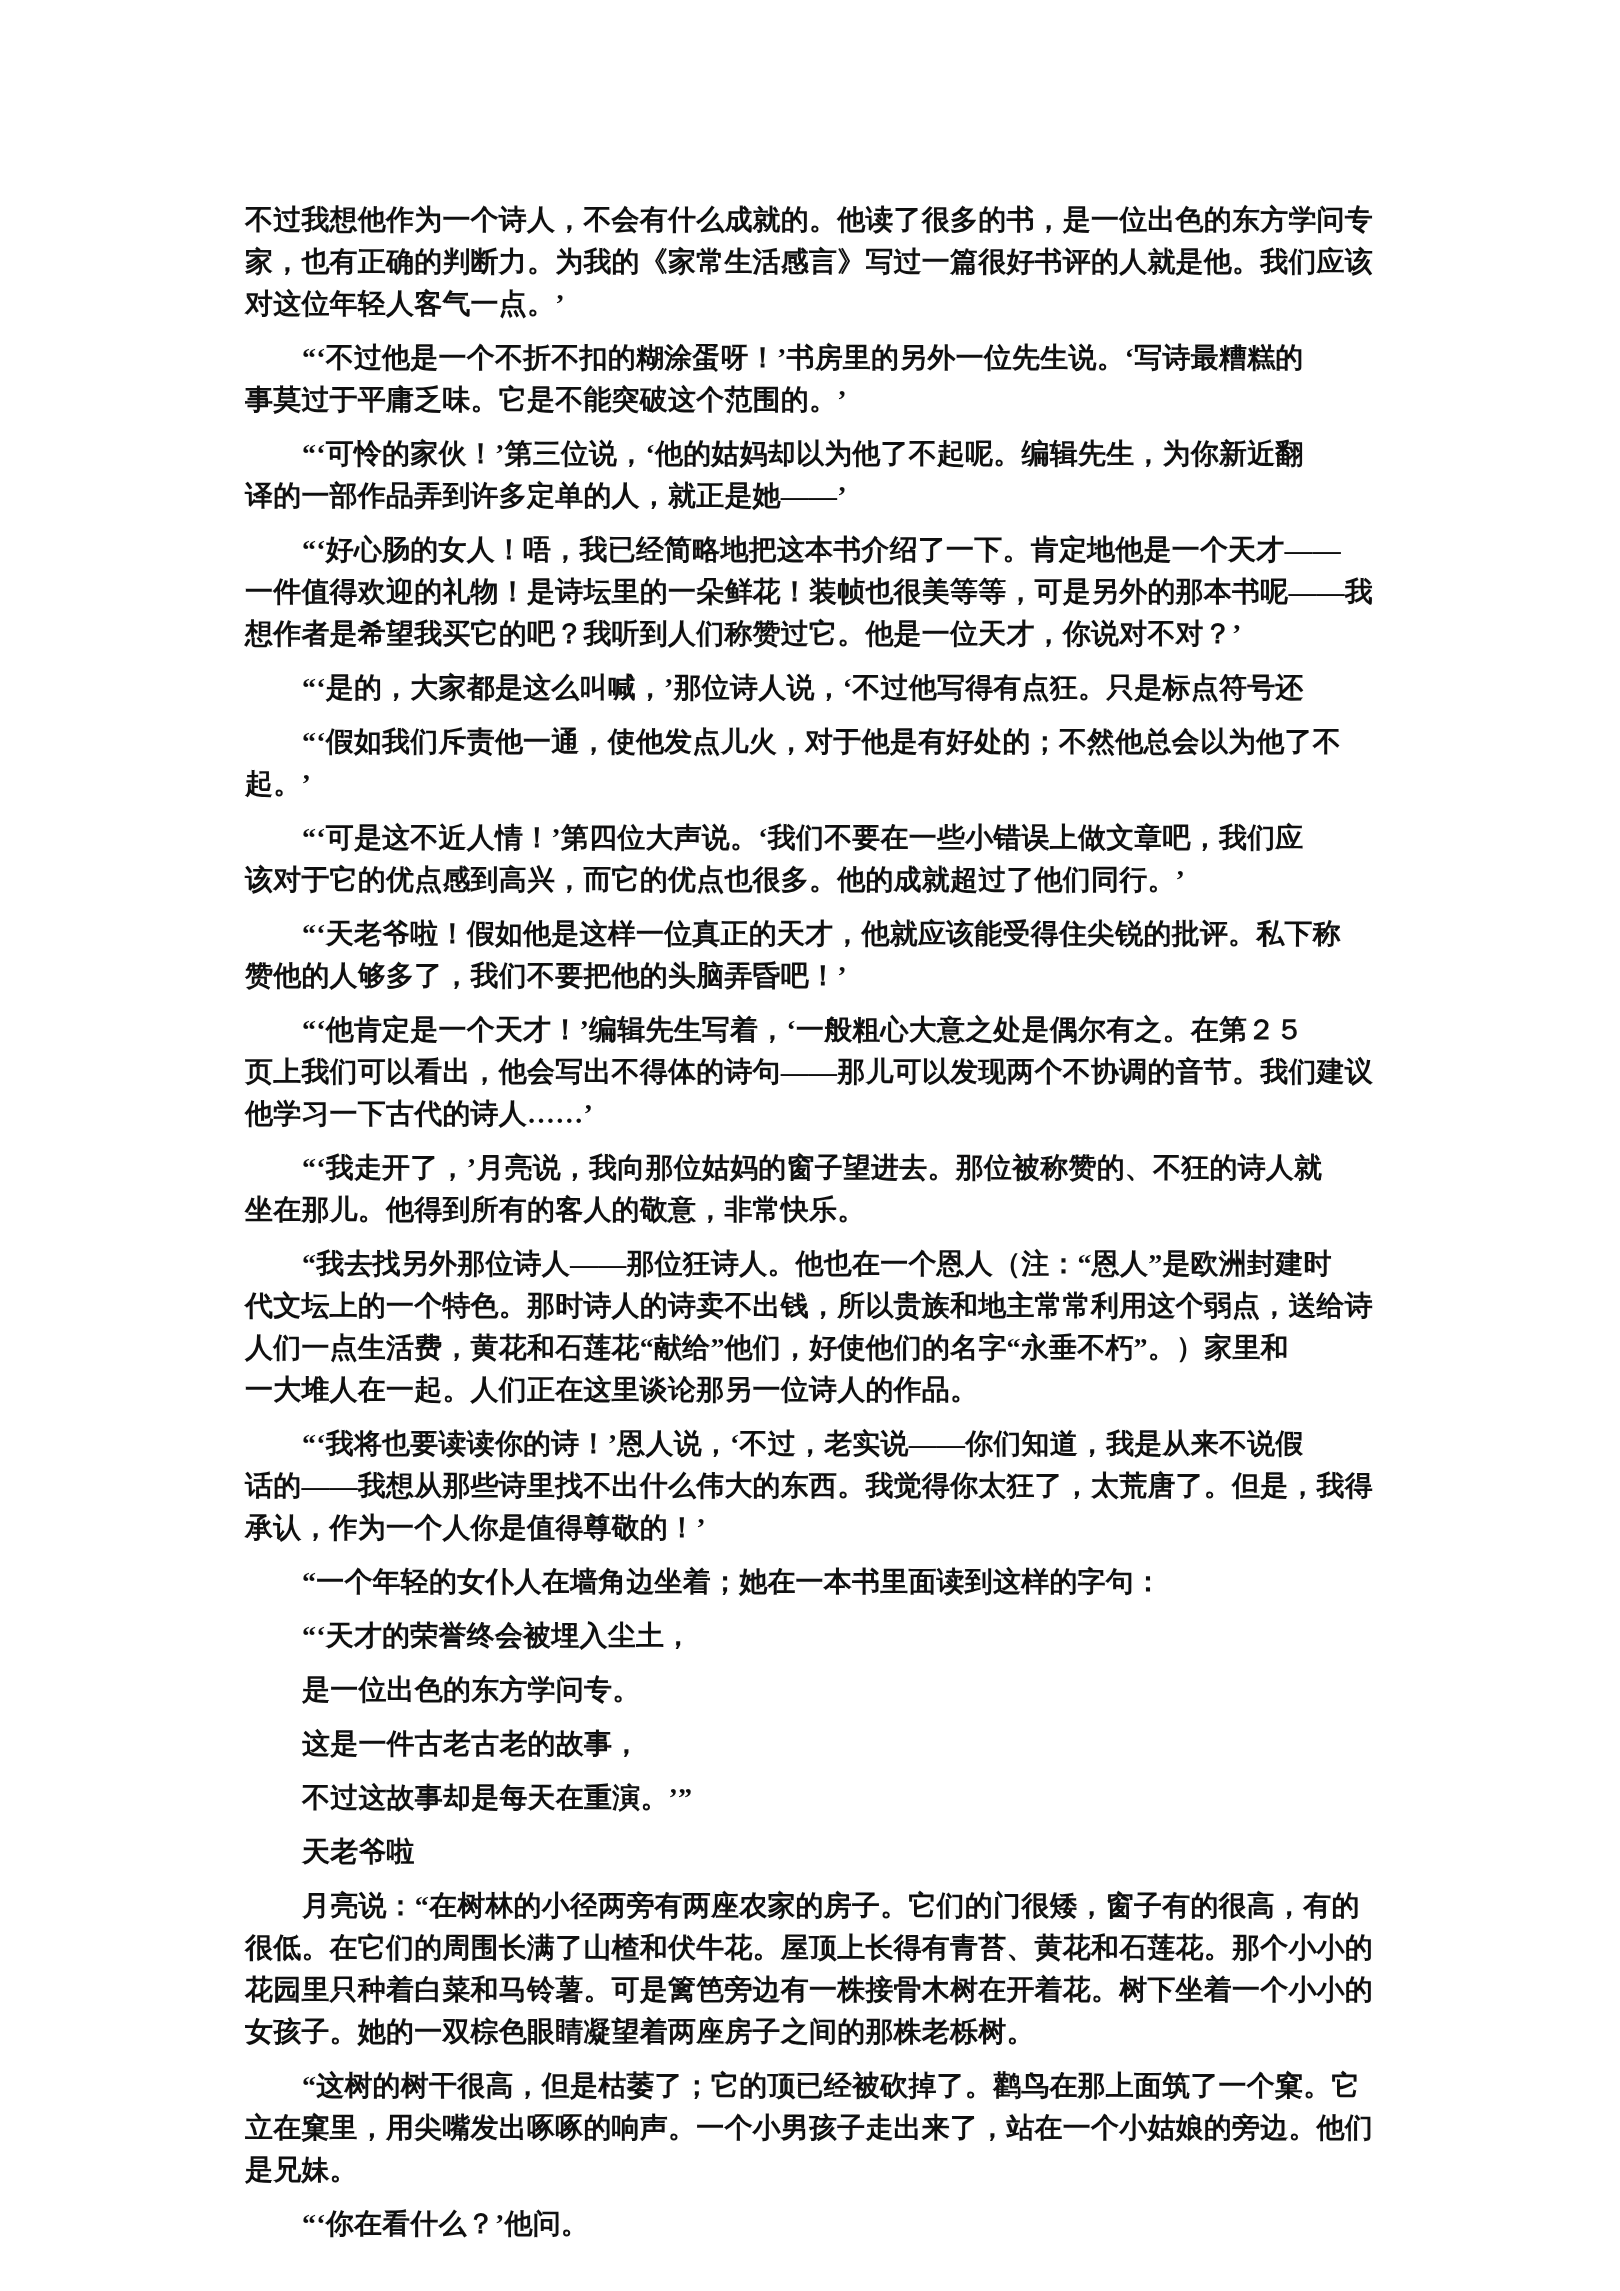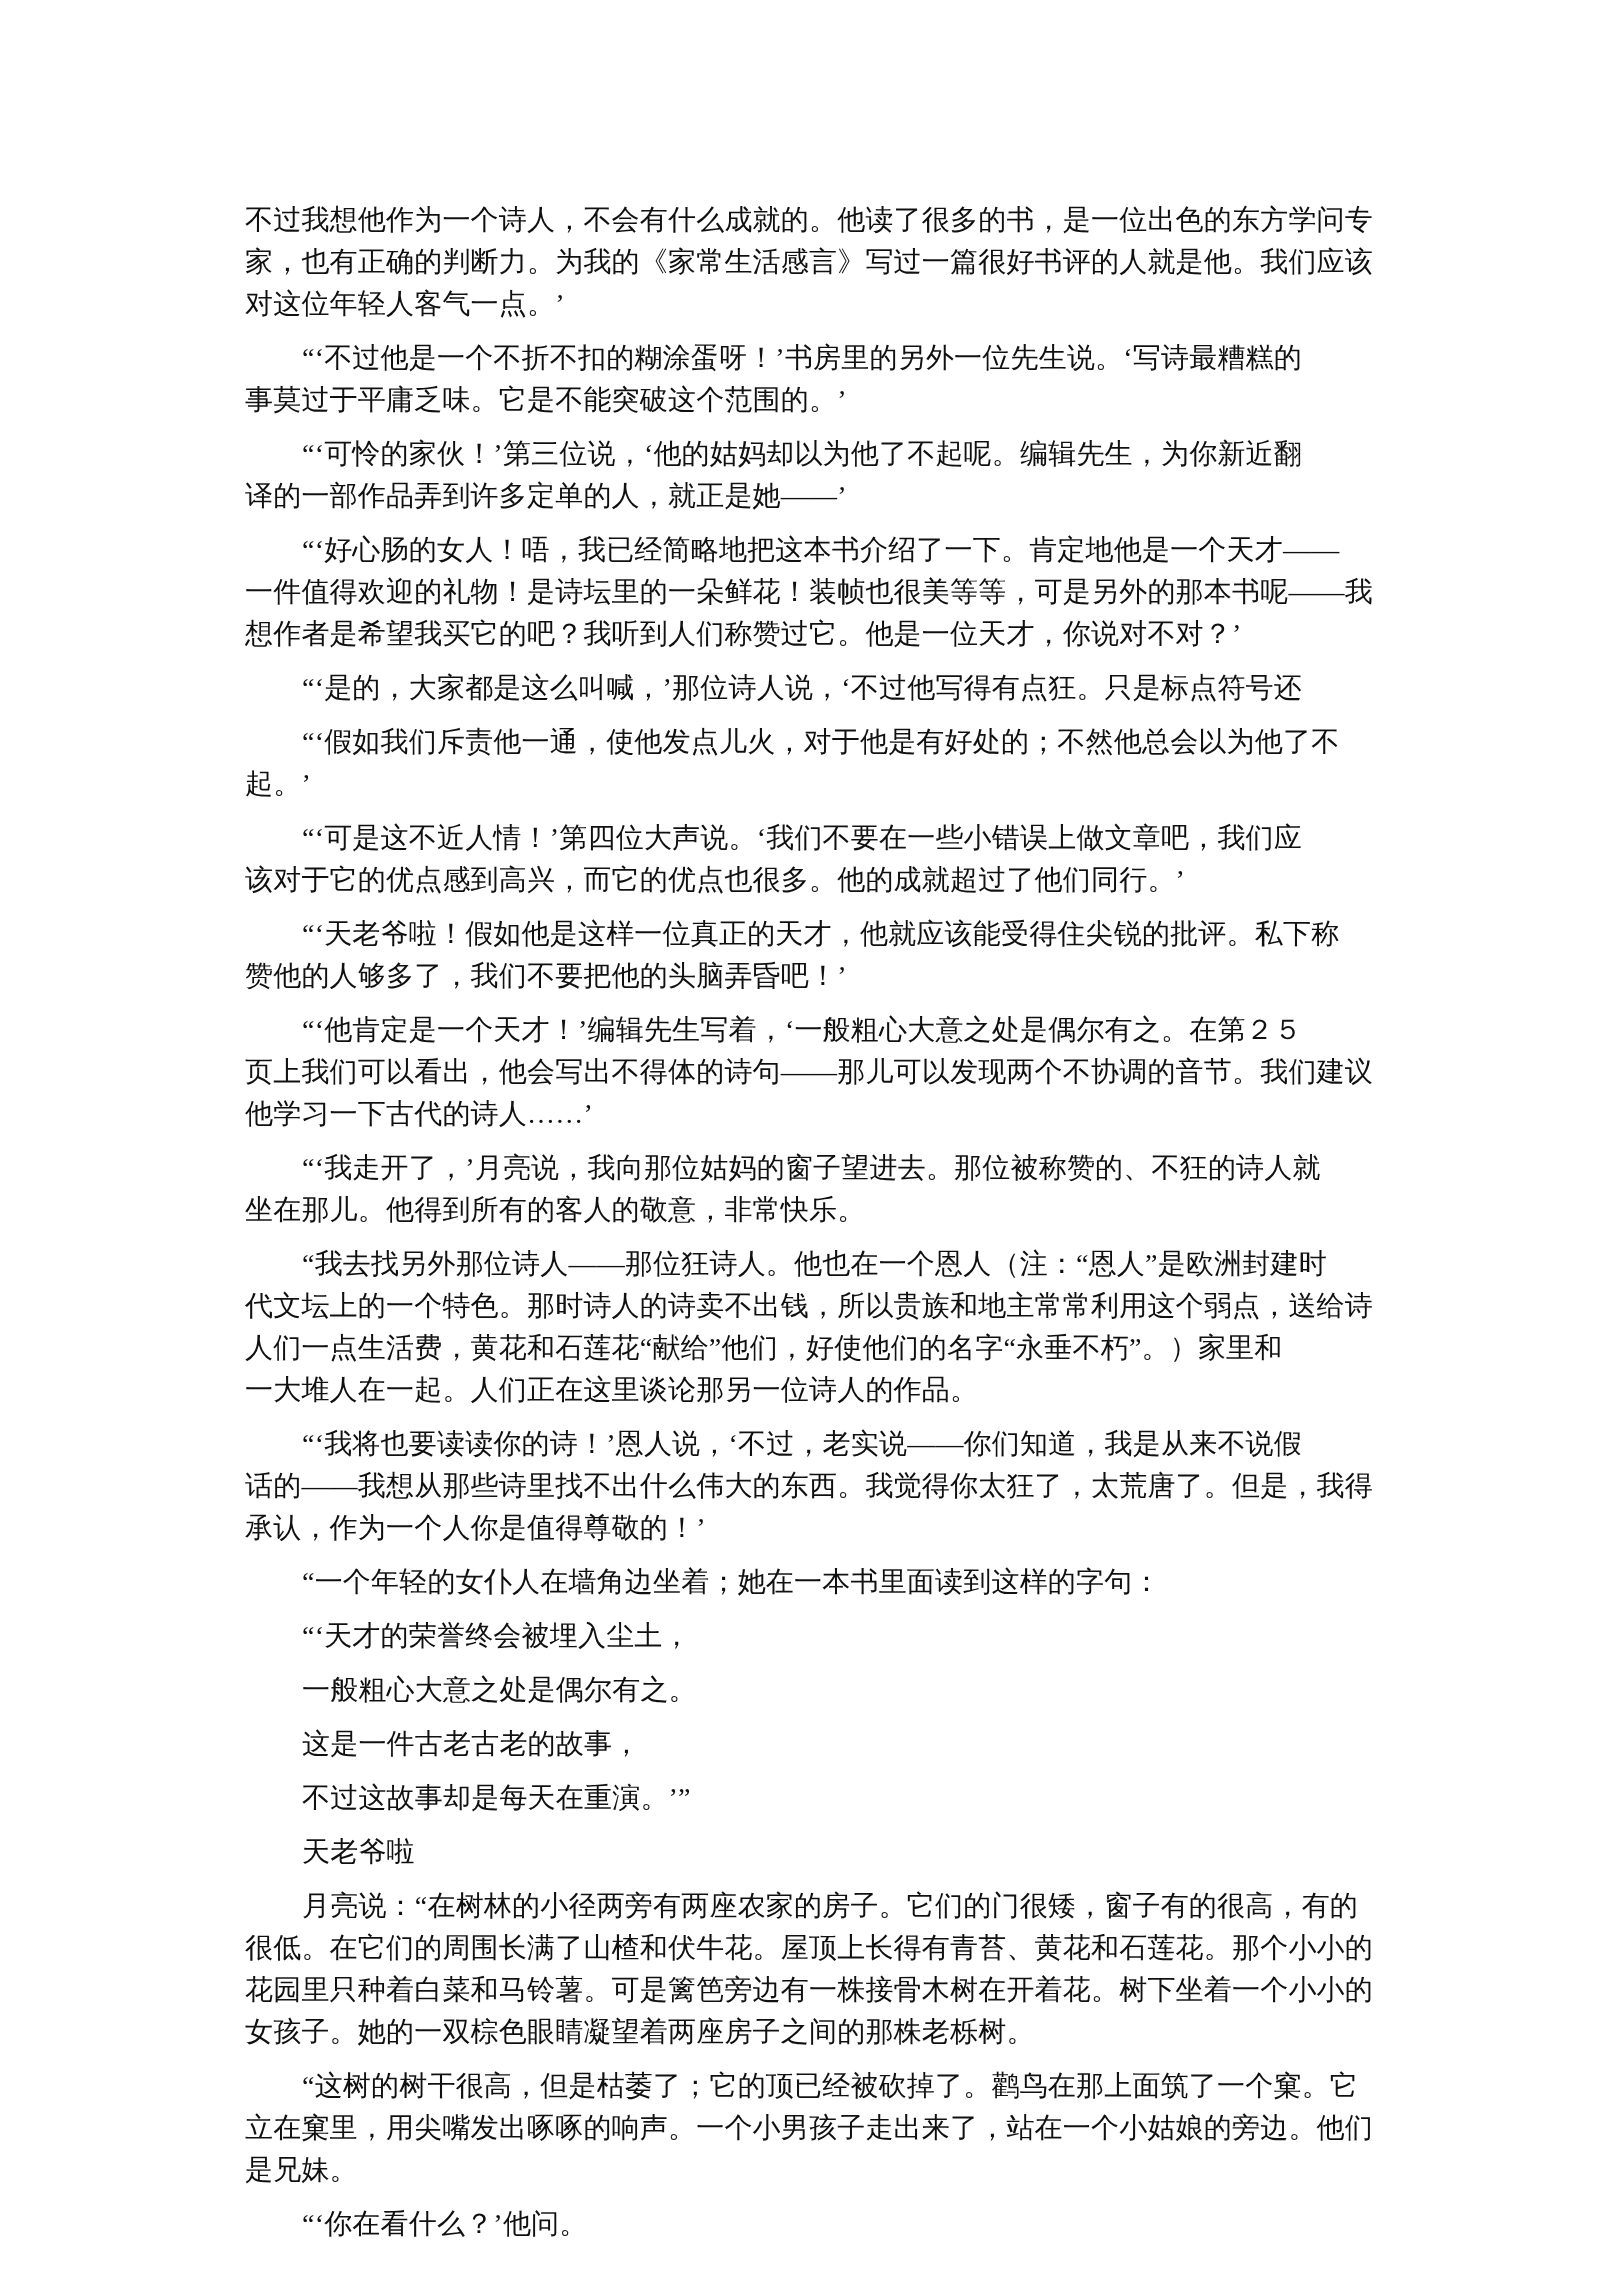--- a/index.html
+++ b/index.html
@@ -31,21 +31,21 @@
   }
   .line.indent {
     padding-left: 57px;
     margin-top: 12px;
   }
 </style>
 </head>
 <body>
 
 <div class="page" style="background: rgb(255, 255, 255);">
-  <div class="text-block" style="color: rgb(16, 16, 16);">
+  <div class="text-block" style="color: rgb(16, 16, 16); font-weight: bold;">
       <div class="line">不过我想他作为一个诗人，不会有什么成就的。他读了很多的书，是一位出色的东方学问专</div>
       <div class="line">家，也有正确的判断力。为我的《家常生活感言》写过一篇很好书评的人就是他。我们应该</div>
       <div class="line">对这位年轻人客气一点。’</div>
       <div class="line indent">“‘不过他是一个不折不扣的糊涂蛋呀！’书房里的另外一位先生说。‘写诗最糟糕的</div>
       <div class="line">事莫过于平庸乏味。它是不能突破这个范围的。’</div>
       <div class="line indent">“‘可怜的家伙！’第三位说，‘他的姑妈却以为他了不起呢。编辑先生，为你新近翻</div>
       <div class="line">译的一部作品弄到许多定单的人，就正是她——’</div>
       <div class="line indent">“‘好心肠的女人！唔，我已经简略地把这本书介绍了一下。肯定地他是一个天才——</div>
       <div class="line">一件值得欢迎的礼物！是诗坛里的一朵鲜花！装帧也很美等等，可是另外的那本书呢——我</div>
       <div class="line">想作者是希望我买它的吧？我听到人们称赞过它。他是一位天才，你说对不对？’</div>
@@ -63,21 +63,21 @@
       <div class="line">坐在那儿。他得到所有的客人的敬意，非常快乐。</div>
       <div class="line indent">“我去找另外那位诗人——那位狂诗人。他也在一个恩人（注：“恩人”是欧洲封建时</div>
       <div class="line">代文坛上的一个特色。那时诗人的诗卖不出钱，所以贵族和地主常常利用这个弱点，送给诗</div>
       <div class="line">人们一点生活费，黄花和石莲花“献给”他们，好使他们的名字“永垂不朽”。）家里和</div>
       <div class="line">一大堆人在一起。人们正在这里谈论那另一位诗人的作品。</div>
       <div class="line indent">“‘我将也要读读你的诗！’恩人说，‘不过，老实说——你们知道，我是从来不说假</div>
       <div class="line">话的——我想从那些诗里找不出什么伟大的东西。我觉得你太狂了，太荒唐了。但是，我得</div>
       <div class="line">承认，作为一个人你是值得尊敬的！’</div>
       <div class="line indent">“一个年轻的女仆人在墙角边坐着；她在一本书里面读到这样的字句：</div>
       <div class="line indent">“‘天才的荣誉终会被埋入尘土，</div>
-      <div class="line indent">一般粗心大意之处是偶尔有之。</div>
+      <div class="line indent">是一位出色的东方学问专。</div>
       <div class="line indent">这是一件古老古老的故事，</div>
       <div class="line indent">不过这故事却是每天在重演。’”</div>
       <div class="line indent">天老爷啦</div>
       <div class="line indent">月亮说：“在树林的小径两旁有两座农家的房子。它们的门很矮，窗子有的很高，有的</div>
       <div class="line">很低。在它们的周围长满了山楂和伏牛花。屋顶上长得有青苔、黄花和石莲花。那个小小的</div>
       <div class="line">花园里只种着白菜和马铃薯。可是篱笆旁边有一株接骨木树在开着花。树下坐着一个小小的</div>
       <div class="line">女孩子。她的一双棕色眼睛凝望着两座房子之间的那株老栎树。</div>
       <div class="line indent">“这树的树干很高，但是枯萎了；它的顶已经被砍掉了。鹳鸟在那上面筑了一个窠。它</div>
       <div class="line">立在窠里，用尖嘴发出啄啄的响声。一个小男孩子走出来了，站在一个小姑娘的旁边。他们</div>
       <div class="line">是兄妹。</div>

